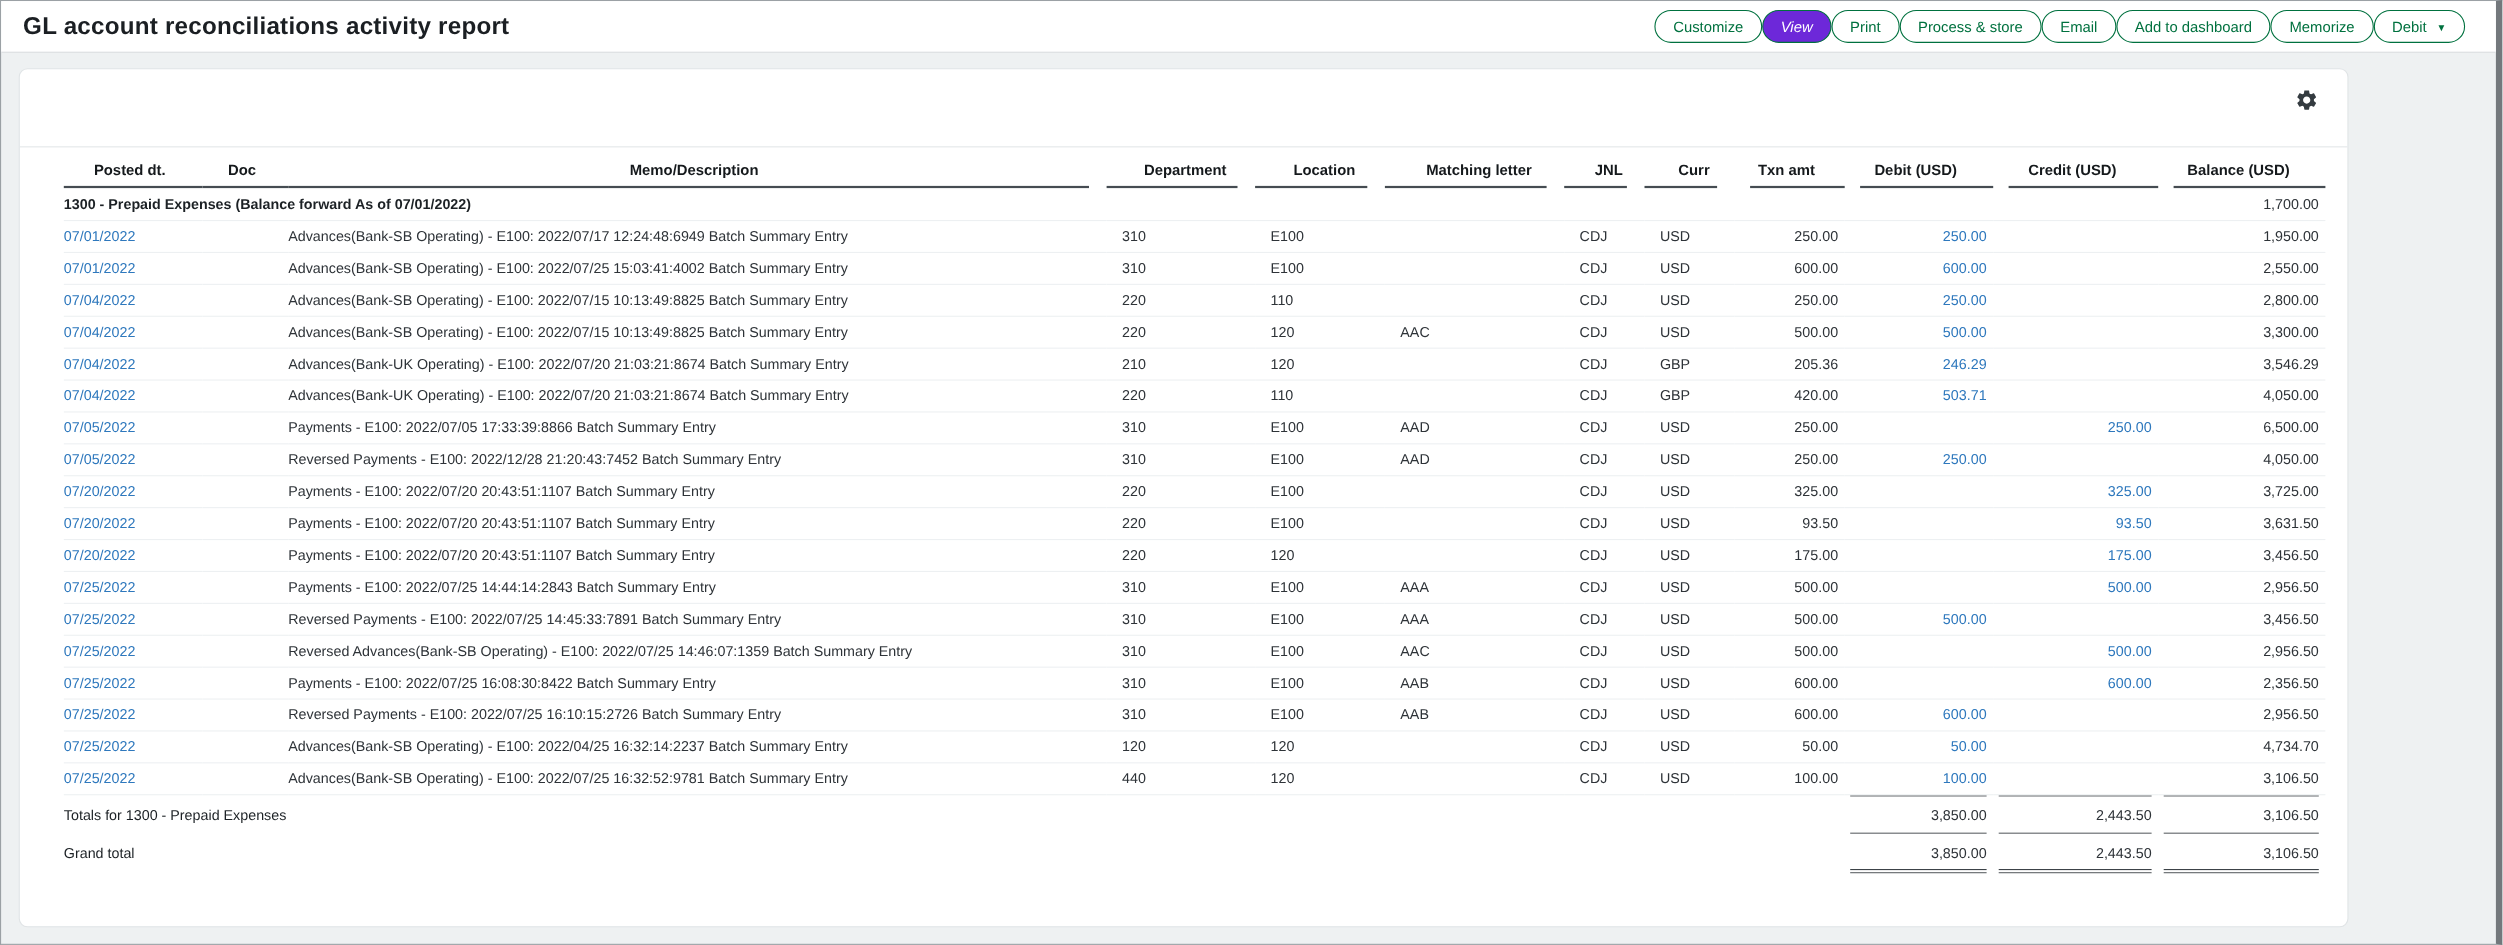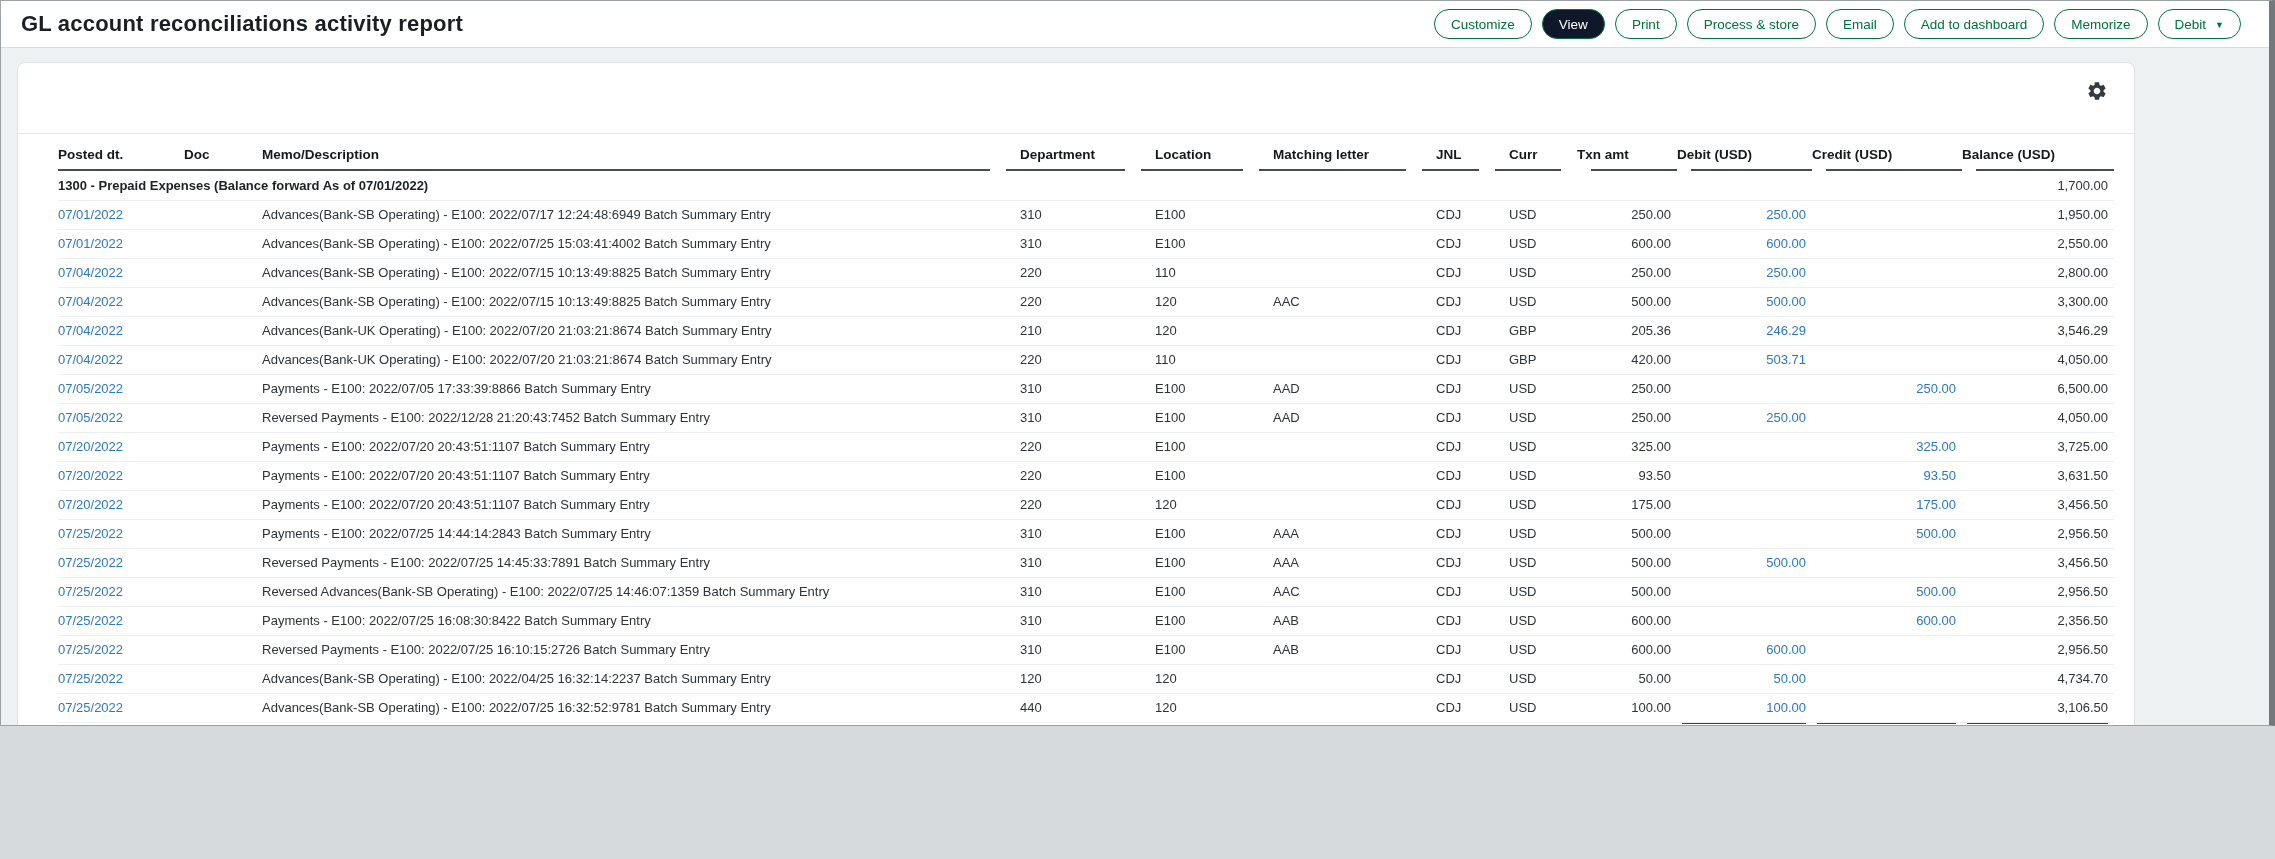--- a/index.html
+++ b/index.html
@@ -1,43 +1,43 @@
 <!DOCTYPE html>
 <html><head>
 <meta charset="utf-8">
 <style>
   * { box-sizing: border-box; margin: 0; padding: 0; }
   html,body { background:#d7dadc; }
   body { font-family: "Liberation Sans", sans-serif; }
   .screen {
     position: relative;
-    width: 2275px; height: 726px;
+    width: 2275px; height: 859px;
     background: #eef1f2;
     border: 1px solid #9ba1a5;
     border-right: 6px solid #73787c;
     overflow: hidden;
   }
   
   .topbar {
     height: 47px; background: #ffffff;
     border-bottom: 1px solid #d7dbde;
     display: flex; align-items: center;
     padding: 0 28px 0 20px;
   }
   .page-title { font-size: 22px; font-weight: bold; color: #1b1f23; letter-spacing: .2px; }
-  .btns { margin-left: auto; display: flex; align-items: flex-end; gap: 10px; }
+  .btns { margin-left: auto; display: flex; align-items: flex-end; }
   .pill {
     height: 30px; border-radius: 16px;
     border: 1.5px solid #00713f; background: #fff;
     color: #00713f; font-family: "Liberation Sans", sans-serif;
     font-size: 13.5px; padding: 0 16px;
     display: inline-flex; align-items: center; gap: 9px;
     cursor: pointer; white-space: nowrap;
   }
-  .pill.active { background: #0f172a; color: #fff; }
+  .pill.active { background: #6d28d9; color: #fff; font-style: italic; }
   .caret { font-size: 9px; line-height: 1; transform: translateY(1px); }
   
   .card {
     position: absolute; left: 16px; top: 61px;
     width: 2118px; height: 781px;
     background: #fff; border: 1px solid #e0e4e6; border-radius: 8px;
   }
   .card-top { height: 71px; border-bottom: 1px solid #e3e7e9; position: relative; }
   .gear-btn {
     position: absolute; right: 26px; top: 17px;
@@ -45,21 +45,21 @@
     background: none; border: none; padding: 0;
   }
   .gear-btn svg { width: 22px; height: 22px; display: block; }
   
   table.report {
     margin: 0 22px 0 40px; width: 2056px;
     border-collapse: collapse; table-layout: fixed;
     font-size: 13px; color: #2e3338;
   }
   thead th {
-    text-align: left; font-weight: bold; color: #15191c; font-size: 13.5px;
+    text-align: center; font-weight: bold; color: #15191c; font-size: 13.5px;
     height: 37px; vertical-align: bottom; padding: 0 6px 9px 0;
     position: relative; white-space: nowrap;
   }
   thead th.pad { padding-left: 14px; }
   thead th::after {
     content:""; position:absolute; bottom:0; left:0; right:16px;
     height:2px; background:#454c52;
   }
   thead th.nogap::after { right:0; }
   thead th.num { }

